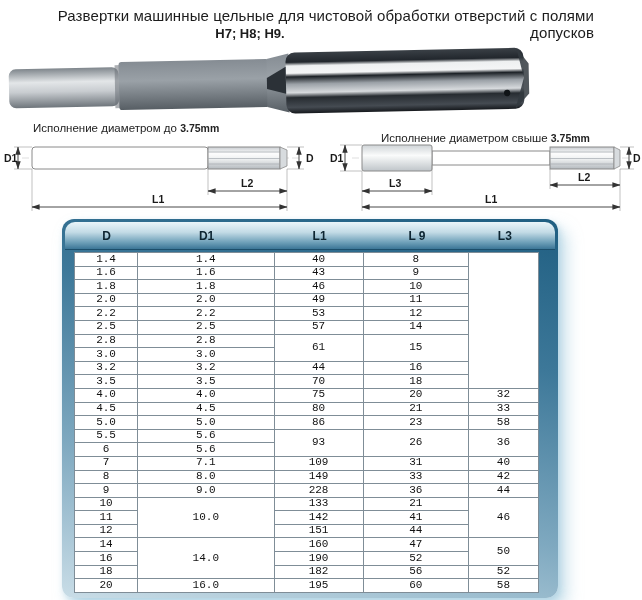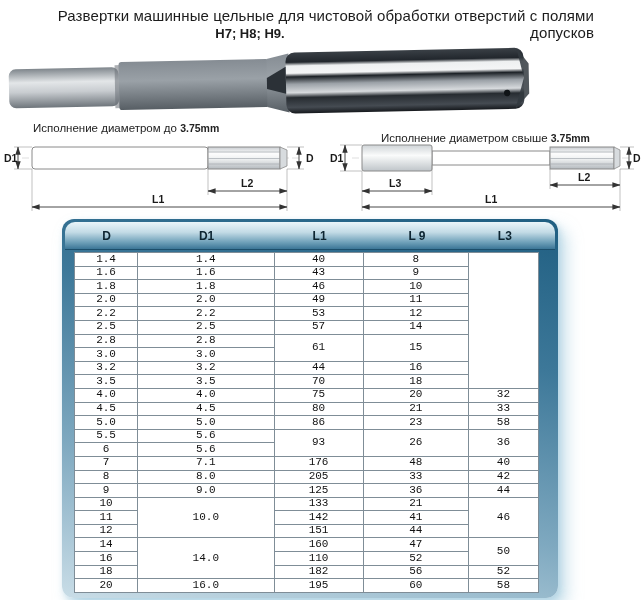--- a/index.html
+++ b/index.html
@@ -296,35 +296,35 @@
             <td rowspan="2">26</td>
             <td rowspan="2">36</td>
           </tr>
           <tr>
             <td>6</td>
             <td>5.6</td>
           </tr>
           <tr>
             <td>7</td>
             <td>7.1</td>
-            <td>176</td>
-            <td>48</td>
+            <td>109</td>
+            <td>31</td>
             <td>40</td>
           </tr>
           <tr>
             <td>8</td>
             <td>8.0</td>
-            <td>205</td>
+            <td>149</td>
             <td>33</td>
             <td>42</td>
           </tr>
           <tr>
             <td>9</td>
             <td>9.0</td>
-            <td>125</td>
+            <td>228</td>
             <td>36</td>
             <td>44</td>
           </tr>
           <tr>
             <td>10</td>
             <td rowspan="3">10.0</td>
             <td>133</td>
             <td>21</td>
             <td rowspan="3">46</td>
           </tr>
@@ -340,21 +340,21 @@
           </tr>
           <tr>
             <td>14</td>
             <td rowspan="3">14.0</td>
             <td>160</td>
             <td>47</td>
             <td rowspan="2">50</td>
           </tr>
           <tr>
             <td>16</td>
-            <td>110</td>
+            <td>190</td>
             <td>52</td>
           </tr>
           <tr>
             <td>18</td>
             <td>182</td>
             <td>56</td>
             <td>52</td>
           </tr>
           <tr>
             <td>20</td>

